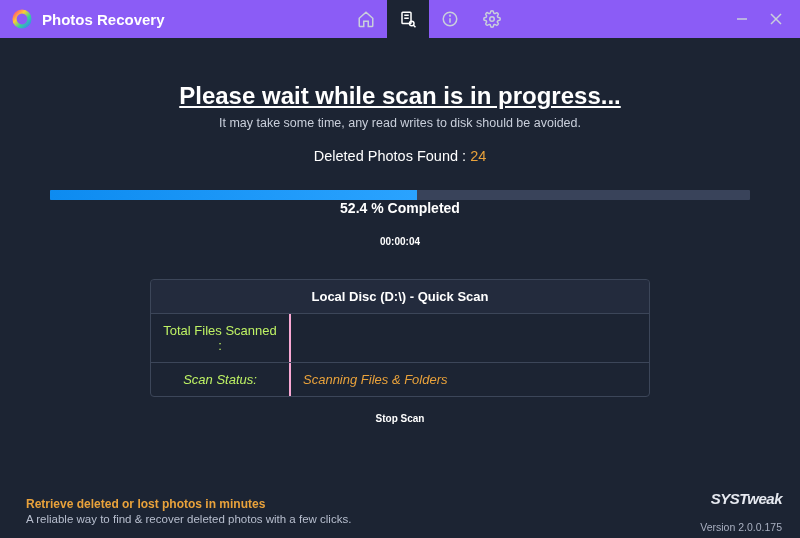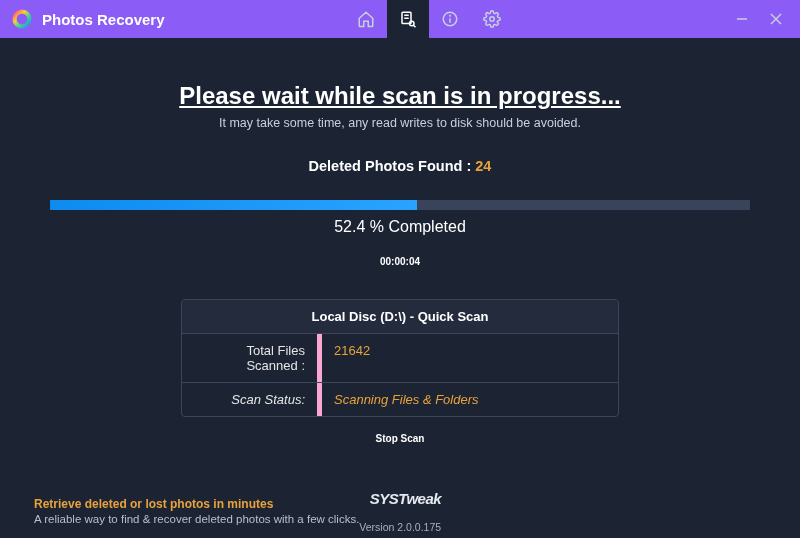--- a/index.html
+++ b/index.html
@@ -61,51 +61,51 @@
     font-weight: 700;
     color: #fff;
     text-decoration: underline;
   }
   .subline {
     font-size: 12.5px;
     color: #c9cfdb;
     margin-top: 6px;
   }
   .found-line {
-    margin-top: 28px;
+    margin-top: 18px;
     font-size: 14.5px;
-    font-weight: 700;
+    font-weight: 400;
     color: #fff;
   }
   .found-count { color: #e9a23b; }
   .progress-wrap {
     margin: 26px auto 0 auto;
     width: 700px;
     height: 10px;
     background: #39435a;
     border-radius: 1px;
     overflow: hidden;
   }
   .progress-fill {
     height: 100%;
     background: #2196f3;
     background: linear-gradient(to right, #0d8bf0, #2aa3ff);
   }
   .pct-line {
-    margin-top: 8px;
-    font-size: 16px;
-    font-weight: 400;
+    margin-top: 0;
+    font-size: 14px;
+    font-weight: 700;
   }
   .timer {
     margin-top: 20px;
     font-size: 10px;
     font-weight: 600;
   }
   .panel {
-    width: 438px;
+    width: 500px;
     margin: 32px auto 0 auto;
     border: 1px solid #3c4659;
     border-radius: 4px;
     overflow: hidden;
     font-size: 13px;
   }
   .panel-header {
     background: rgba(40,49,68,0.6);
     padding: 9px 0;
     text-align: center;
@@ -114,46 +114,46 @@
     border-bottom: 1px solid #3c4659;
   }
   .panel-row {
     display: flex;
     border-bottom: 1px solid #3c4659;
   }
   .panel-row:last-child { border-bottom: none; font-style: italic; }
   .panel-label {
     width: 140px;
     padding: 9px 12px;
-    text-align: right;
-    color: #e5e5e5;
-    border-right: 5px solid #f9a8d4;
+    text-align: center;
+    color: #bef264;
+    border-right: 2px solid #f9a8d4;
   }
   .panel-value {
     flex: 1;
     padding: 9px 12px;
     text-align: left;
     color: #e9a23b;
     font-weight: 500;
   }
   .stop-link {
     margin-top: 16px;
     font-size: 10px;
     font-weight: 600;
     display: inline-block;
     cursor: pointer;
   }
   .footer {
     position: absolute;
-    left: 16px; right: 0; bottom: 0;
+    left: 8px; right: 0; bottom: 0;
     height: 54px;
     padding: 0 18px;
     display: flex;
     align-items: center;
-    justify-content: flex-start;
+    justify-content: space-between;
   }
   .footer-left { font-size: 11.5px; }
   .footer-left .f1 { color: #e9a23b; font-weight: 600; font-size: 12px; }
   .footer-left .f2 { color: #b8bfcf; margin-top: 2px; }
   .footer-right { text-align: right; }
   .brand {
     font-family: Arial, sans-serif;
     font-size: 15px;
     font-weight: 700;
     font-style: italic;
@@ -238,21 +238,20 @@
   <div class="progress-wrap">
     <div class="progress-fill" id="pfill" style="width: 52.4%;"></div>
   </div>
   <div class="pct-line">52.4 % Completed</div>
   <div class="timer">00:00:04</div>
 
   <div class="panel">
     <div class="panel-header">Local Disc (D:\) - Quick Scan</div>
     <div class="panel-row">
       <div class="panel-label">Total Files Scanned :</div>
-      <div class="panel-value">21642</div>
     </div>
     <div class="panel-row">
       <div class="panel-label">Scan Status:</div>
       <div class="panel-value">Scanning Files &amp; Folders</div>
     </div>
   </div>
 
   <div class="stop-link">Stop Scan</div>
 </div>
 

